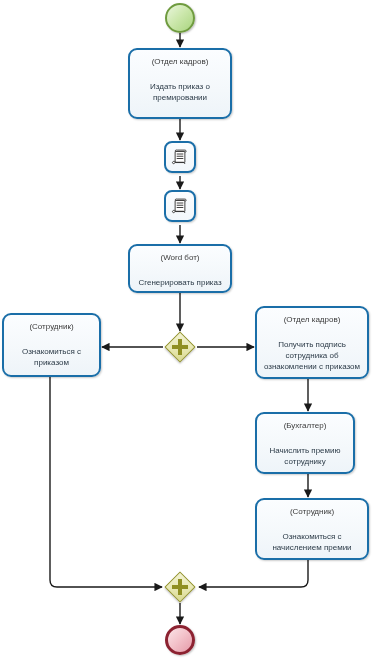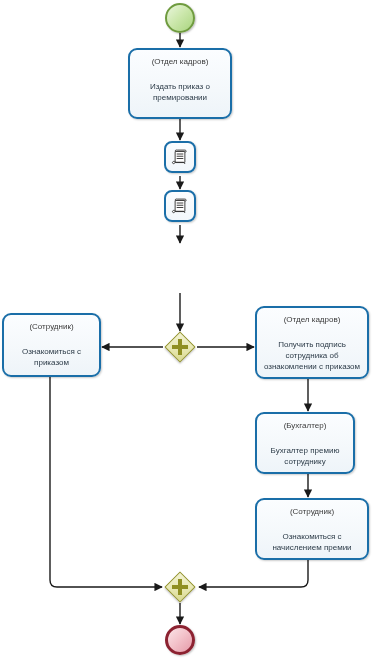--- a/index.html
+++ b/index.html
@@ -197,20 +197,24 @@
       <rect x="5.5" y="4.6" width="13" height="14.8" rx="0.6" fill="#ffffff" stroke="#2b2b2b" stroke-width="1.2"></rect>
       <line x1="7.6" y1="8.0" x2="16.4" y2="8.0" stroke="#2b2b2b" stroke-width="1.2"></line>
       <line x1="7.6" y1="11.0" x2="16.4" y2="11.0" stroke="#2b2b2b" stroke-width="1.2"></line>
       <line x1="7.6" y1="14.0" x2="16.4" y2="14.0" stroke="#2b2b2b" stroke-width="1.2"></line>
       <path d="M5.5 18.6 C5.5 20.0 4.2 21.2 3.0 20.8 C1.8 20.4 1.6 19.0 2.6 18.2
                C3.4 17.6 5.5 17.6 5.5 18.6 Z" fill="#ffffff" stroke="#2b2b2b" stroke-width="1.2" stroke-linejoin="round"></path>
       <path d="M5.5 19.0 L16.0 19.0 C17.4 19.0 18.6 20.2 18.2 21.3" fill="none" stroke="#2b2b2b" stroke-width="1.2"></path>
     </svg>
   </div>
 
+  <div class="task" style="left:128px; top:244px; width:104px; height:49px;">
+    <div class="task-role">(Word бот)</div>
+    <div class="task-label">Сгенерировать приказ</div>
+  </div>
 
   <div class="gateway" style="left:165px; top:332px;">
     <div class="diamond"></div>
     <div class="plus-v"></div>
     <div class="plus-h"></div>
   </div>
 
   <div class="task" style="left:2px; top:313px; width:99px; height:64px;">
     <div class="task-role">(Сотрудник)</div>
     <div class="task-label">Ознакомиться с
@@ -219,21 +223,21 @@
 
   <div class="task" style="left:255px; top:306px; width:114px; height:73px;">
     <div class="task-role">(Отдел кадров)</div>
     <div class="task-label">Получить подпись
 сотрудника об
 ознакомлении с приказом</div>
   </div>
 
   <div class="task" style="left:255px; top:412px; width:100px; height:62px;">
     <div class="task-role">(Бухгалтер)</div>
-    <div class="task-label">Бухгалтер премию
+    <div class="task-label">Начислить премию
 сотруднику</div>
   </div>
 
   <div class="task" style="left:255px; top:498px; width:114px; height:62px;">
     <div class="task-role">(Сотрудник)</div>
     <div class="task-label">Ознакомиться с
 начислением премии</div>
   </div>
 
   <div class="gateway" style="left:165px; top:572px;">

